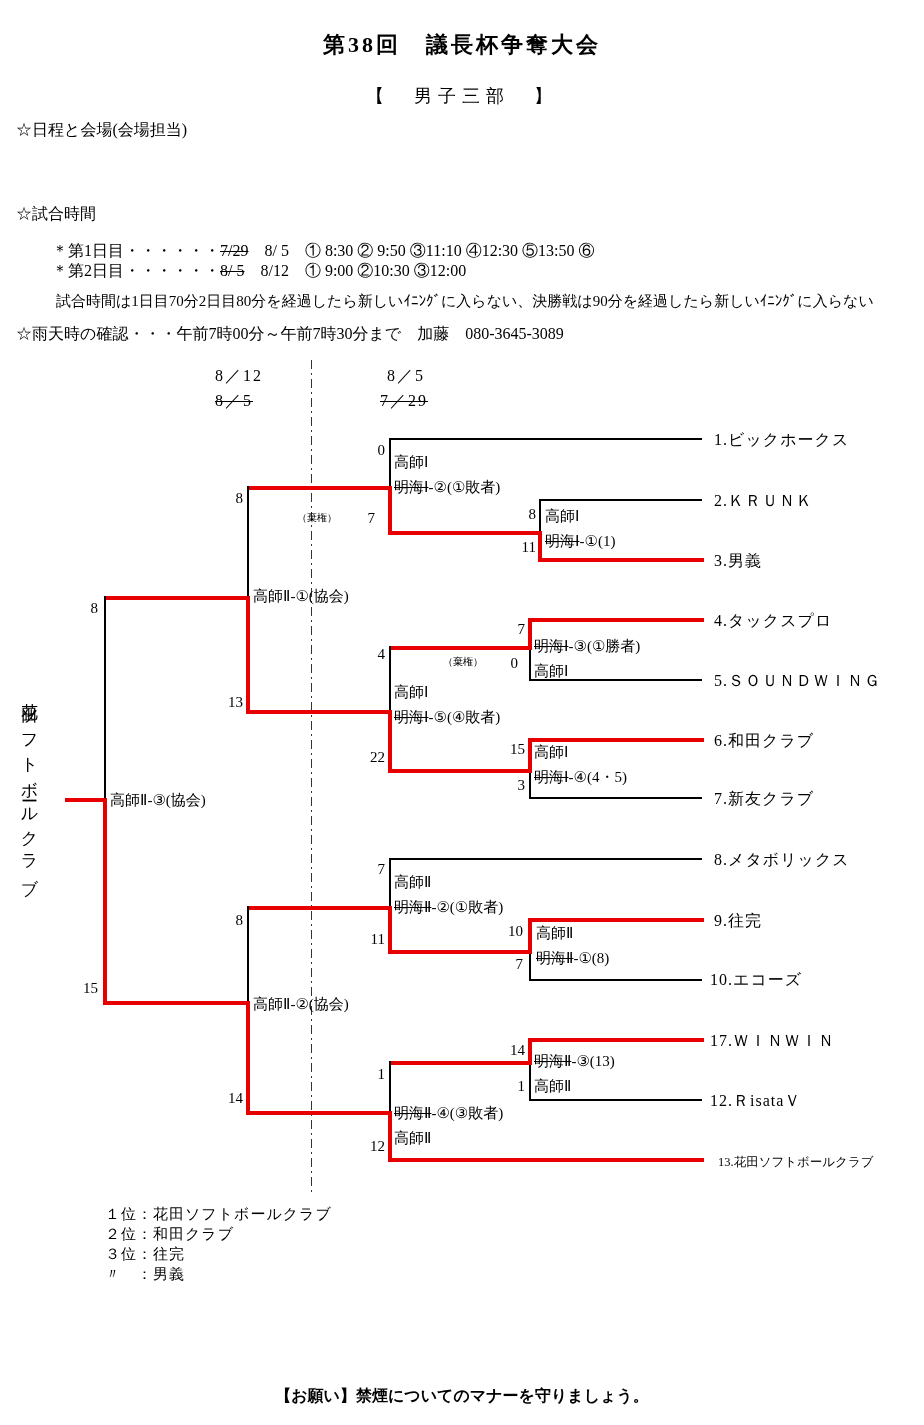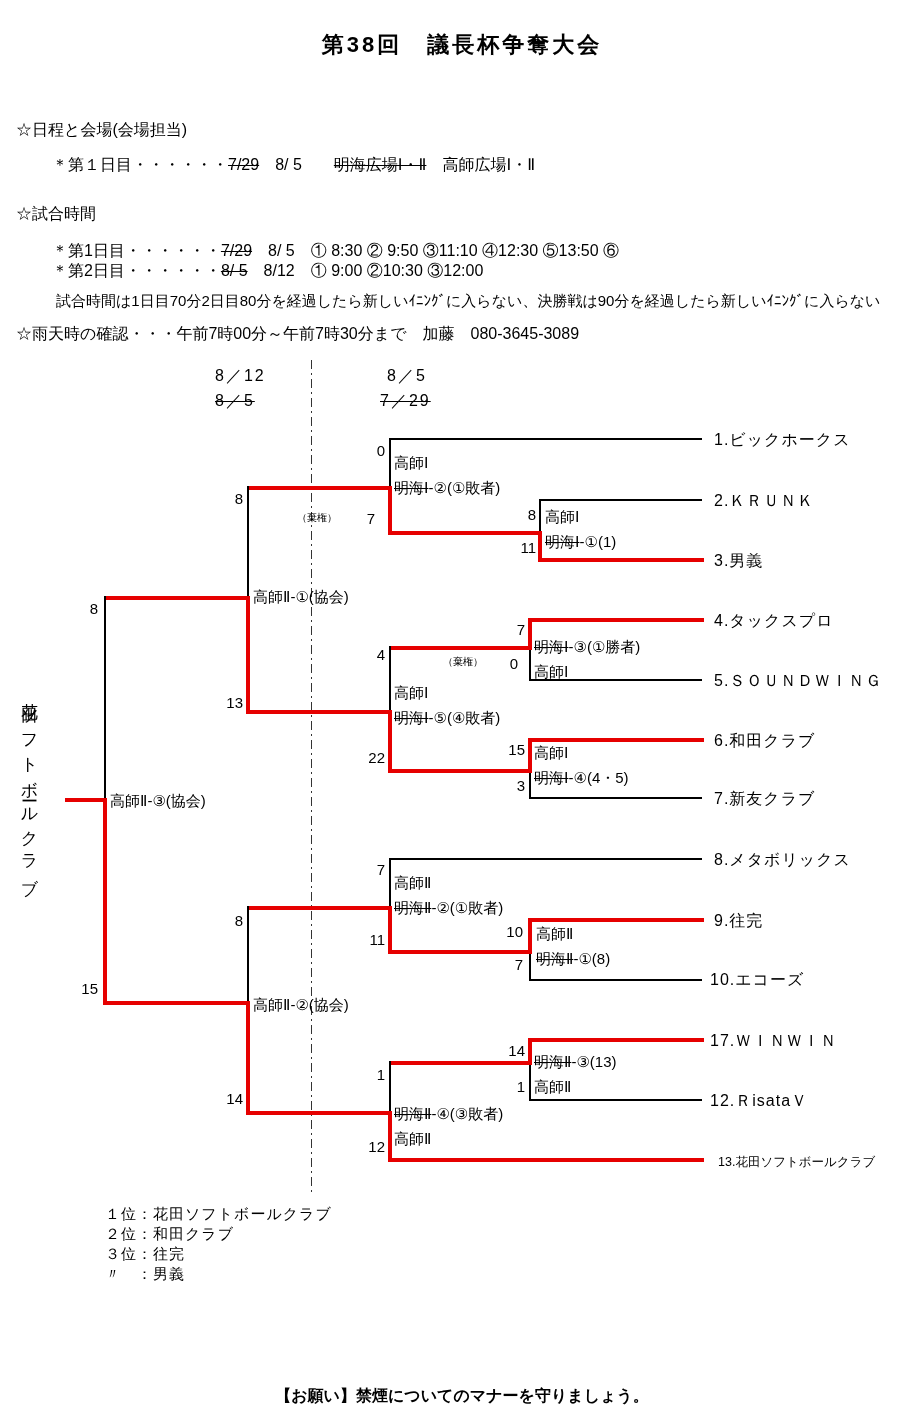--- a/index.html
+++ b/index.html
@@ -1,17 +1,17 @@
 <!DOCTYPE html>
 <html><head>
 <meta charset="utf-8">
 <style>
   html,body{margin:0;padding:0;background:#fff;}
   .page{position:relative;width:924px;height:1425px;background:#ffffff;overflow:hidden;
-        font-family:Liberation Sans, sans-serif;color:#000;}
+        font-family:Liberation Serif, serif;color:#000;}
   .abs{position:absolute;white-space:nowrap;}
   .title{left:0;right:0;text-align:center;top:30px;font-size:22px;font-weight:bold;letter-spacing:3px;}
   .subtitle{left:0;right:0;text-align:center;top:84px;font-size:18px;letter-spacing:6px;}
   .sec{font-size:16px;}
   .ln{font-size:16px;}
   .note{font-size:15px;}
   .st{text-decoration:line-through;}
   .date{font-size:16px;letter-spacing:2px;}
   
   .hb{position:absolute;height:2px;background:#000;}
@@ -30,24 +30,24 @@
          font-size:17px;letter-spacing:4px;}
   .results{position:absolute;font-size:15px;line-height:20px;letter-spacing:1px;}
   .footer{left:0;right:0;text-align:center;top:1386px;font-size:16px;font-weight:bold;}
 </style>
 </head>
 <body>
 
 <div class="page">
 
   <div class="abs title">第38回　議長杯争奪大会</div>
+  <div class="abs subtitle">【　男子三部　】</div>
 
   <div class="abs sec" style="left:16px;top:120px">☆日程と会場(会場担当)</div>
 
-  <div class="abs ln" style="left:52px;top:155px"><span>＊第１日目・・・・・・</span><span class="st">7/29</span><span>　8/ 5　　</span><span class="st">明海広場Ⅰ・Ⅱ</span><span>　高師広場Ⅰ・Ⅱ</span></div>
 
 
   <div class="abs sec" style="left:16px;top:204px">☆試合時間</div>
 
   <div class="abs ln" style="left:52px;top:241px"><span>＊第1日目・・・・・・</span><span class="st">7/29</span><span>　8/ 5　① 8:30 ② 9:50 ③11:10 ④12:30 ⑤13:50 ⑥</span></div>
 
   <div class="abs ln" style="left:52px;top:261px"><span>＊第2日目・・・・・・</span><span class="st">8/ 5</span><span>　8/12　① 9:00 ②10:30 ③12:00</span></div>
 
   <div class="abs note" style="left:56px;top:292px">試合時間は1日目70分2日目80分を経過したら新しいｲﾆﾝｸﾞに入らない、決勝戦は90分を経過したら新しいｲﾆﾝｸﾞに入らない</div>
 

